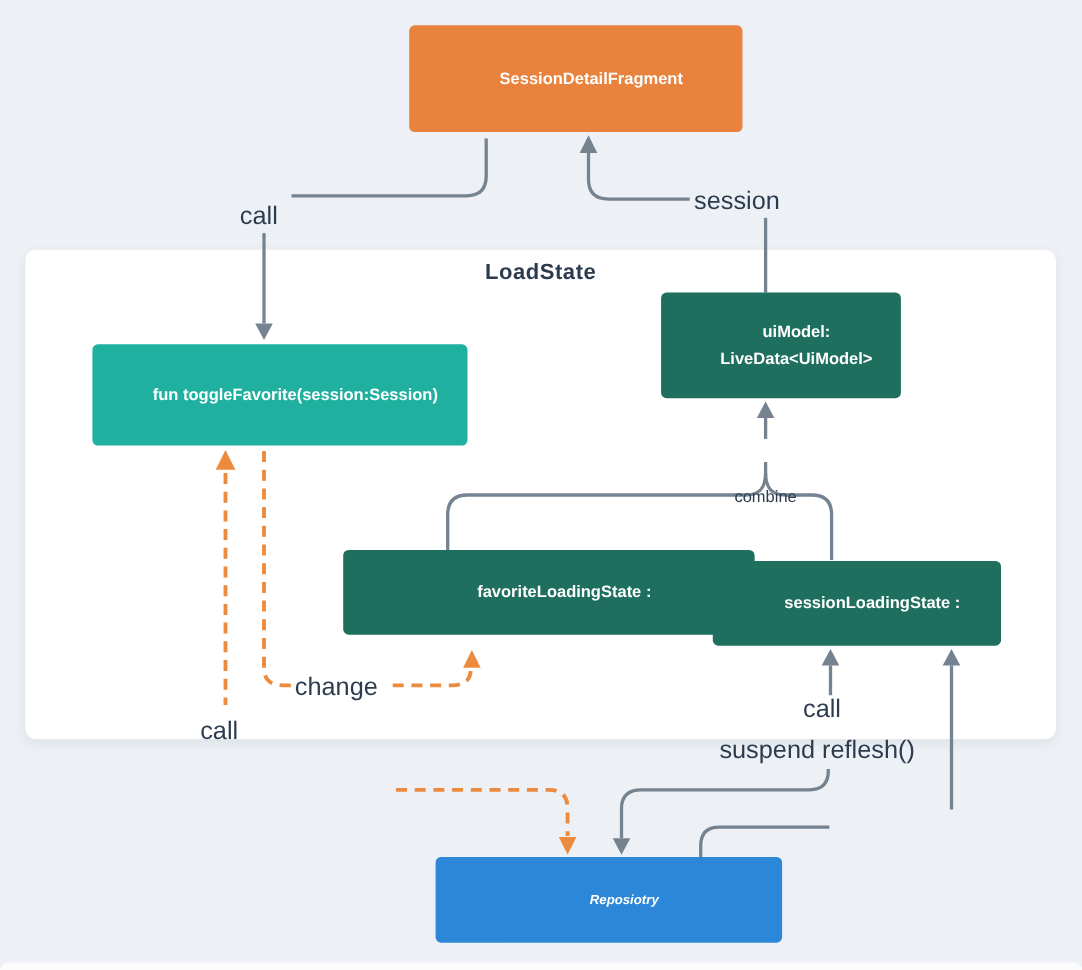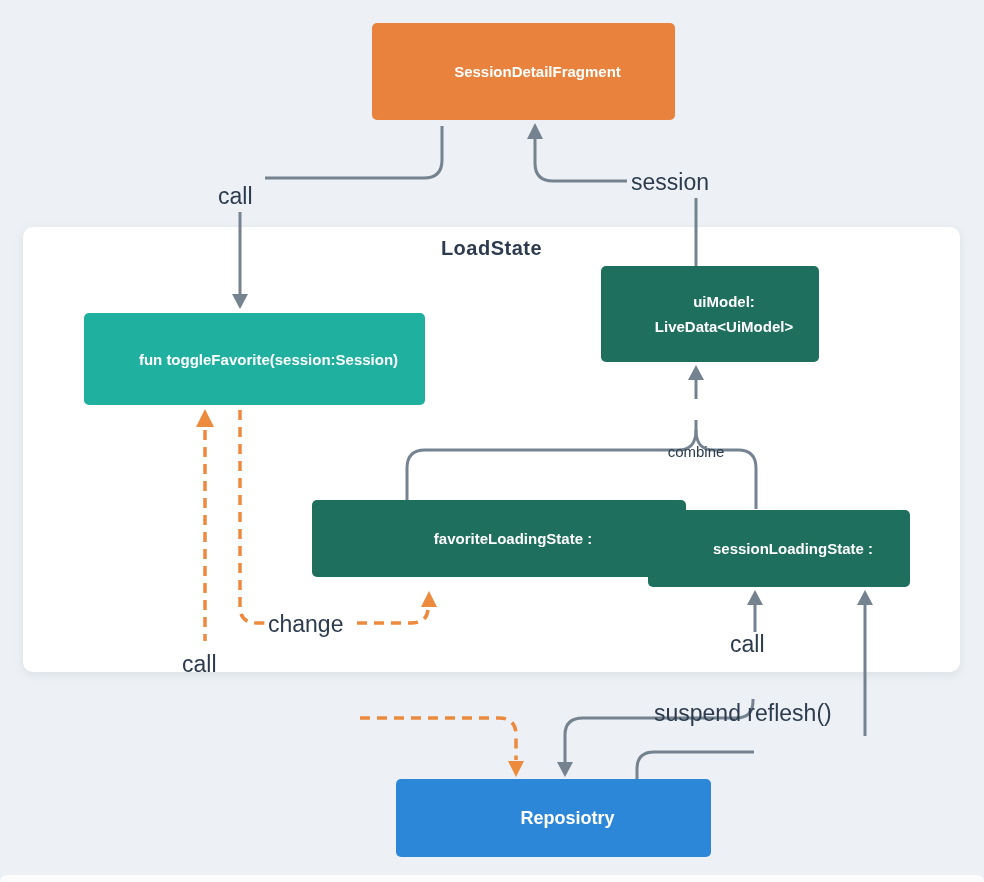--- a/index.html
+++ b/index.html
@@ -34,21 +34,21 @@
     position:absolute;z-index:3;display:flex;flex-direction:column;
     align-items:center;justify-content:center;
     color:#fff;font-weight:bold;text-align:center;border-radius:5px;padding-left:28px;
   }
   .node .ln{line-height:25px;font-size:15px;}
   .node-fragment{left:372px;top:23px;width:275px;height:97px;font-size:15px;}
   .node-toggle{left:84px;top:313px;width:313px;height:92px;font-size:15px;}
   .node-uimodel{left:601px;top:266px;width:190px;height:96px;}
   .node-favls{left:312px;top:500px;width:346px;height:77px;}
   .node-sesls{left:648px;top:510px;width:234px;height:77px;}
-  .node-repo{left:396px;top:779px;width:287px;height:78px;font-size:18px;}
+  .node-repo{left:396px;top:779px;width:287px;height:78px;font-size:12px;font-style:italic;}
   .lbl{
     position:absolute;z-index:4;color:var(--label);font-size:23px;
     white-space:nowrap;
   }
   .lbl-small{font-size:15px;margin-top:42px;}
   .wire{stroke:var(--line-gray);stroke-width:3;fill:none;}
   .wire-o{stroke:var(--dash-orange);stroke-width:3.5;fill:none;stroke-dasharray:10 7;}
   .head-g{fill:var(--line-gray);}
   .head-o{fill:var(--dash-orange);}
 </style>
@@ -125,15 +125,15 @@
   <div class="node node-repo" style="background-color: rgb(44, 135, 216);">
     <span>Reposiotry</span>
   </div>
 
   <div class="lbl" style="left:218px;top:183px;">call</div>
   <div class="lbl" style="left:631px;top:169px;">session</div>
   <div class="lbl lbl-small" style="left:652px;top:401px;width:88px;text-align:center;">combine</div>
   <div class="lbl" style="left:268px;top:611px;">change</div>
   <div class="lbl" style="left:182px;top:651px;">call</div>
   <div class="lbl" style="left:730px;top:631px;">call</div>
-  <div class="lbl" style="left:654px;top:700px;">suspend reflesh()</div>
+  <div class="lbl" style="left:654px;top:668px;">suspend reflesh()</div>
 
 </div>
 
 </body></html>

